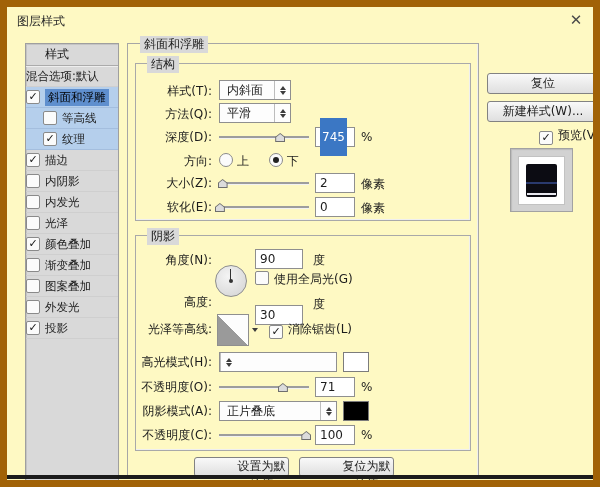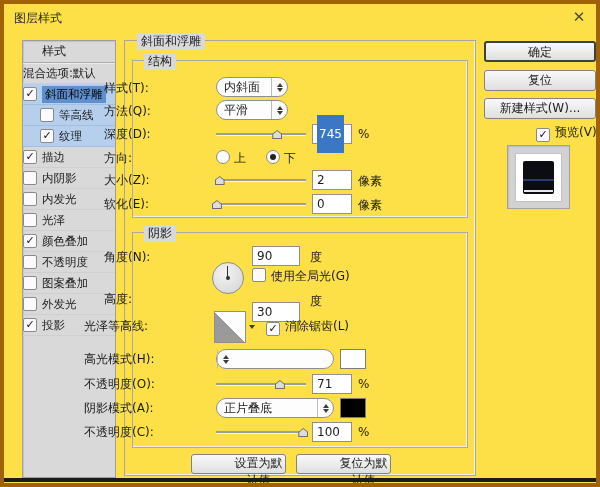--- a/index.html
+++ b/index.html
@@ -1,39 +1,39 @@
 <!DOCTYPE html>
 <html><head>
 <meta charset="utf-8">
 <style>
   html,body{margin:0;padding:0;}
   body{font-family:"DejaVu Sans","Liberation Sans",sans-serif;font-size:12px;color:#1c1c1c;}
-  #dialog{position:relative;width:600px;height:487px;background:#fde047;border:4px solid #a16207;box-sizing:border-box;overflow:hidden;}
+  #dialog{position:relative;width:600px;height:487px;background:#fef9c3;border:7px solid #a16207;box-sizing:border-box;overflow:hidden;}
   .bottom-edge{position:absolute;left:0;right:0;bottom:1px;height:4px;background:#1b1b1b;}
   .title{position:absolute;left:10px;top:6px;font-size:12px;color:#2a2a2a;}
   .close{position:absolute;right:8px;top:4px;width:18px;height:18px;line-height:18px;text-align:center;font-size:15px;color:#4a4a4a;cursor:default;}
   
   .listbox{position:absolute;left:18px;top:36px;width:94px;height:438px;background:#d9d9d9;border:1px solid #9f9f9f;box-shadow:inset 1px 1px 0 #c4c4c4;box-sizing:border-box;}
   .listhead{height:21px;line-height:21px;padding-left:19px;border-bottom:1px solid #ababab;box-shadow:0 1px 0 #eee;}
   .srow{height:21px;display:flex;align-items:center;border-bottom:1px solid #cfcfcf;box-sizing:border-box;}
   .srow.hl{background:#b5cfec;border-bottom-color:#a4bede;}
   .srow.ind{padding-left:17px;}
   .cb{width:12px;height:12px;background:#fbfbfb;border:1px solid #8a8a8a;margin-right:5px;flex:0 0 auto;font-size:11px;line-height:11px;text-align:center;color:#111;border-radius:2px;}
   .slab{white-space:nowrap;font-size:11.5px;}
   .slab.sel{background:#5f8fce;color:#000;padding:1px 3px;}
   
   .mainbox{position:absolute;left:120px;top:36px;width:352px;height:436px;border:1px solid #a6a6a6;box-shadow:inset -1px -1px 0 #efefef;box-sizing:border-box;}
   .mainlegend{position:absolute;left:133px;top:29px;background:#d9d9d9;padding:0 4px;font-size:12px;}
   .group{position:absolute;border:1px solid #a9a9a9;box-shadow:inset -1px -1px 0 #efefef;box-sizing:border-box;}
   .g-struct{left:128px;top:56px;width:336px;height:158px;}
   .g-shade{left:128px;top:228px;width:336px;height:216px;}
   .glegend{position:absolute;background:#d9d9d9;padding:0 4px;}
   .row{position:absolute;height:20px;line-height:20px;}
-  .lab{position:absolute;text-align:left;white-space:nowrap;}
-  .combo{position:absolute;height:20px;background:#fdfdfd;border:1px solid #8f8f8f;border-radius:10px;box-sizing:border-box;display:flex;align-items:center;}
+  .lab{position:absolute;text-align:right;white-space:nowrap;}
+  .combo{position:absolute;height:20px;background:#fdfdfd;border:1px solid #8f8f8f;border-radius:0;box-sizing:border-box;display:flex;align-items:center;}
   .combo .cval{flex:1;padding-left:7px;white-space:nowrap;}
   .combo .carr{width:15px;height:100%;border-left:1px solid #bdbdbd;display:flex;flex-direction:column;align-items:center;justify-content:center;gap:1px;}
   .tri-u{width:0;height:0;border-left:3px solid transparent;border-right:3px solid transparent;border-bottom:4px solid #3c3c3c;}
   .tri-d{width:0;height:0;border-left:3px solid transparent;border-right:3px solid transparent;border-top:4px solid #3c3c3c;}
   .vbox{position:absolute;width:40px;height:20px;background:#fff;border:1px solid #8f8f8f;box-sizing:border-box;line-height:18px;padding-left:4px;}
   .vbox .sel{background:#3b77c4;color:#fff;padding:12px 2px;}
   .unit{position:absolute;white-space:nowrap;}
   .slider{position:absolute;height:12px;}
   .slider .track{position:absolute;left:0;right:0;top:5px;height:2px;background:#9d9d9d;box-shadow:0 1px 0 #f2f2f2;}
   .slider .thumb{position:absolute;top:2px;width:10px;height:9px;margin-left:-5px;background:#6e6e6e;clip-path:polygon(50% 0,100% 45%,100% 100%,0 100%,0 45%);}
@@ -99,21 +99,21 @@
         <div class="srow">
           <span class="cb"></span>
           <span class="slab">光泽</span>
         </div>
         <div class="srow">
           <span class="cb">✓</span>
           <span class="slab">颜色叠加</span>
         </div>
         <div class="srow">
           <span class="cb"></span>
-          <span class="slab">不透明度</span>
+          <span class="slab">渐变叠加</span>
         </div>
         <div class="srow">
           <span class="cb"></span>
           <span class="slab">图案叠加</span>
         </div>
         <div class="srow">
           <span class="cb"></span>
           <span class="slab">外发光</span>
         </div>
         <div class="srow">
@@ -265,21 +265,20 @@
   <div class="slider" style="left:212px;top:422px;width:90px;">
     <span class="track"></span>
       <span class="thumb" style="left: 97%;"></span>
   </div>
   <div class="vbox" style="left:308px;top:418px;">100</div>
   <span class="unit" style="left:354px;top:421px;position:absolute;">%</span>
 
   <div class="btn f-btn" style="left:187px;width:95px;">设置为默认值</div>
   <div class="btn f-btn" style="left:292px;width:95px;">复位为默认值</div>
 
-  <div class="btn r-btn default" style="top:37px;">确定</div>
   <div class="btn r-btn" style="top:66px;">复位</div>
   <div class="btn r-btn" style="top:94px;">新建样式(W)...</div>
   <div class="prevck">
     <span class="ck">✓</span><span>预览(V)</span>
   </div>
   <div class="previewbox">
     <div class="inner">
       <div class="chip"></div>
     </div>
   </div>

